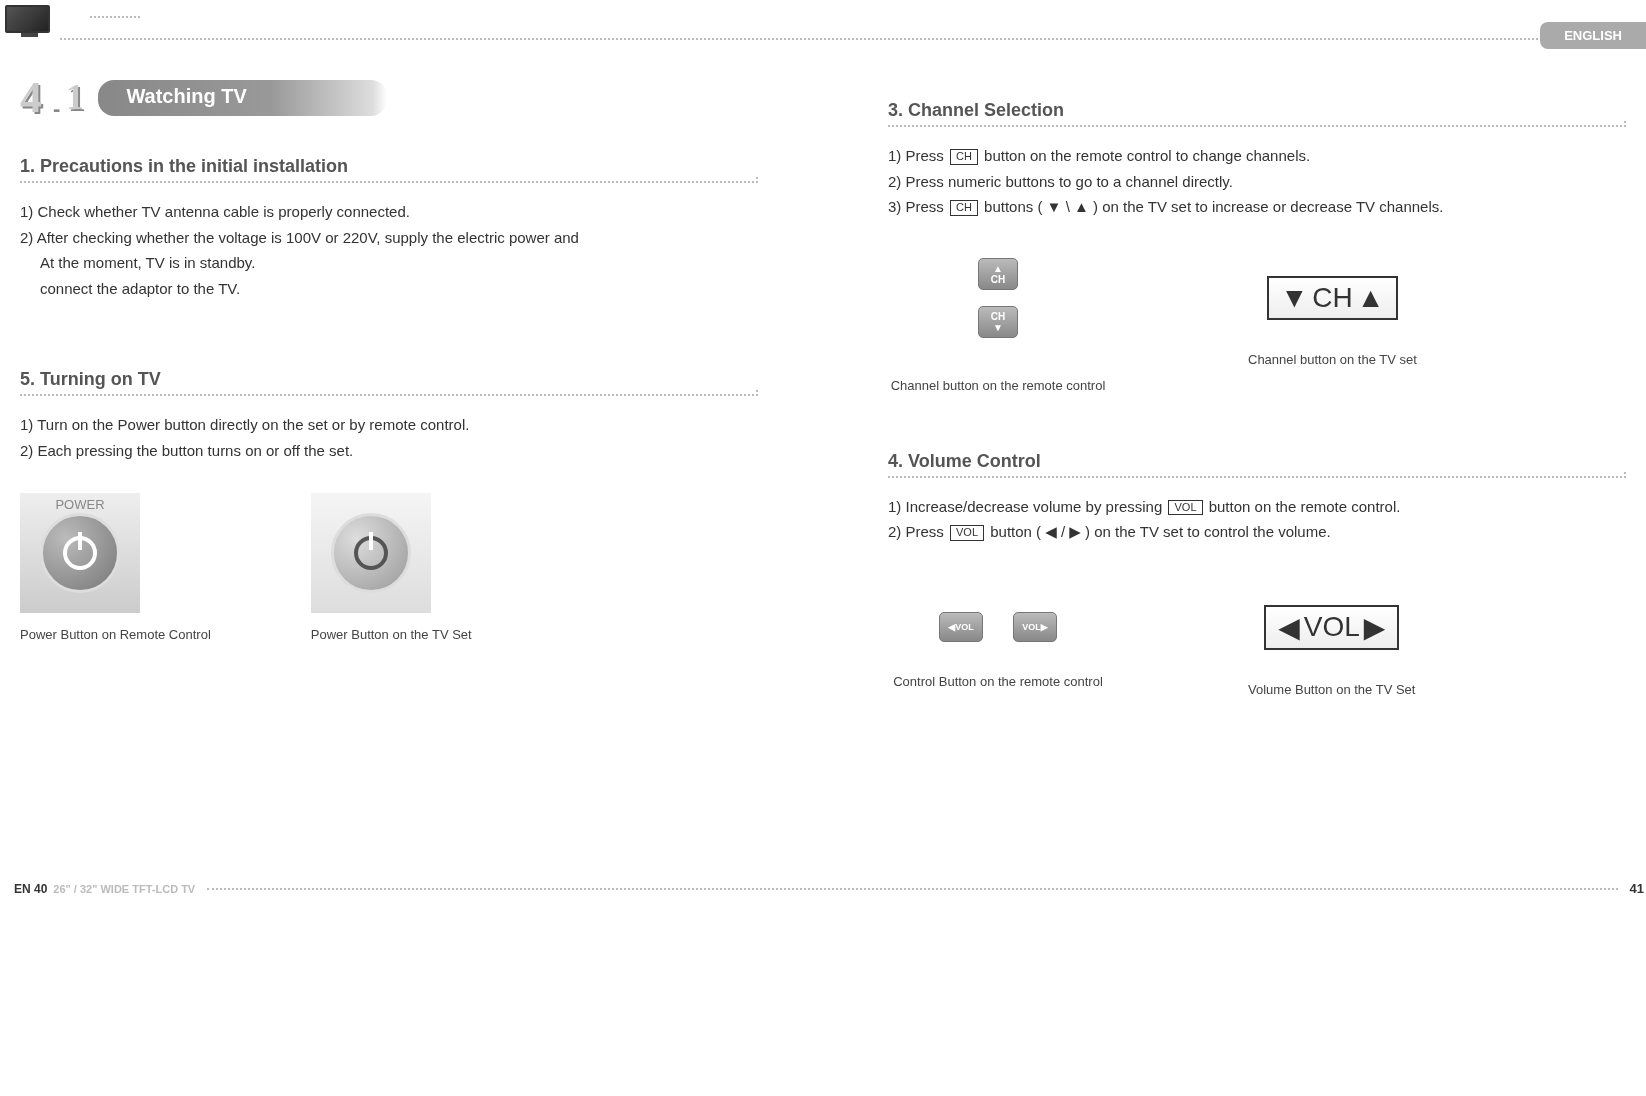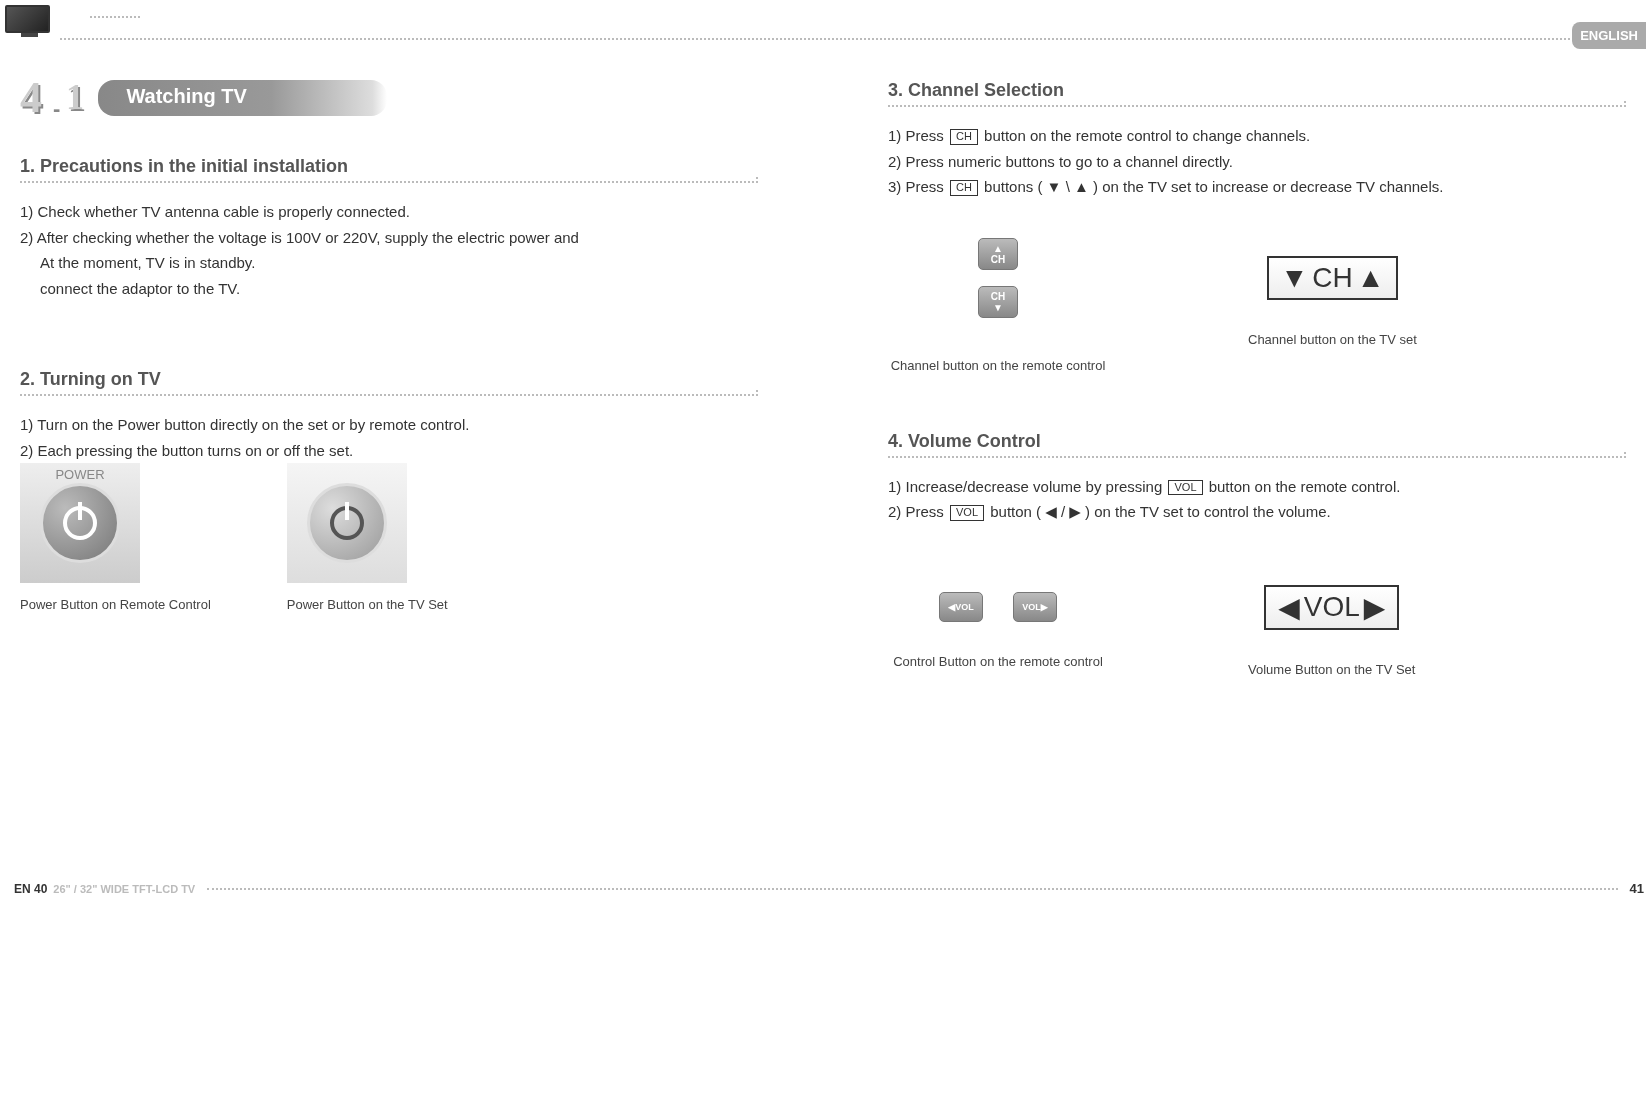--- a/index.html
+++ b/index.html
@@ -38,21 +38,21 @@
       position: absolute;
       top: 16px; left: 90px; width: 50px;
       border-top: 2px dotted #bbb;
     }
     .lang-tab {
       position: absolute;
       top: 22px;
       right: 0;
       background: #aaa;
       color: #fff;
-      padding: 6px 8px;
+      padding: 6px 24px;
       font-size: 13px;
       font-weight: bold;
       border-radius: 8px 0 0 8px;
     }
     .columns {
       position: absolute;
       top: 80px;
       left: 20px;
       right: 20px;
       bottom: 140px;
@@ -108,21 +108,21 @@
       font-family: "Trebuchet MS", sans-serif;
       position: relative;
     }
     .subhead::after {
       content:'';
       position:absolute; right:0; bottom:-2px; height: 6px; width: 6px;
       border-right: 2px dotted #bbb;
     }
     .ptext { font-size: 15px; line-height: 1.7; color: #333; }
     .indent { padding-left: 20px; }
-    .power-row { display:flex; gap: 76px; align-items:flex-start;}
+    .power-row { display:flex; gap: 100px; margin-top: 30px; align-items:flex-start;}
     .power-block { text-align:center; }
     .power-img {
       width: 120px; height: 120px;
       background: linear-gradient(180deg,#eee,#ccc);
       display:flex; align-items:center; justify-content:center;
       position:relative;
     }
     .power-label-top { position:absolute; top:4px; left:0; right:0; color:#888; font-size:13px;}
     .power-circle {
       width: 80px; height: 80px; border-radius: 50%;
@@ -203,21 +203,21 @@
     </div>
 
     <div class="subhead first-sub">1. Precautions in the initial installation</div>
     <div class="ptext">1) Check whether TV antenna cable is properly connected.</div>
     <div class="ptext">2) After checking whether the voltage is 100V or 220V, supply the electric power and</div>
     <div class="ptext indent">At the moment, TV is in standby.</div>
     <div class="ptext indent">connect the adaptor to the TV.</div>
 
     <div style="height:30px"></div>
 
-    <div class="subhead">2. Turning on TV</div>
+    <div class="subhead">5. Turning on TV</div>
     <div class="ptext">1) Turn on the Power button directly on the set or by remote control.</div>
     <div class="ptext">2) Each pressing the button turns on or off the set.</div>
 
     <div class="power-row">
       <div class="power-block">
         <div class="power-img">
           <div class="power-label-top">POWER</div>
           <div class="power-circle">
             <div class="power-sym"></div>
           </div>
@@ -230,21 +230,21 @@
             <div class="power-sym" style="border-color:#555;"></div>
           </div>
         </div>
         <div class="caption">Power Button on the TV Set</div>
       </div>
     </div>
   </div>
 
   <div class="col">
 
-    <div class="subhead" style="margin-top:0;">3. Channel Selection</div>
+    <div class="subhead" style="margin-top:20px;">3. Channel Selection</div>
     <div class="ptext">
       <span>1) Press </span>
       <span class="inline-btn">CH</span>
       <span> button on the remote control to change channels.</span>
     </div>
     <div class="ptext">2) Press numeric buttons to go to a channel directly.</div>
     <div class="ptext">
       <span>3) Press </span>
       <span class="inline-btn">CH</span>
       <span> buttons ( ▼ \ ▲ ) on the TV set to increase or decrease TV channels.</span>

